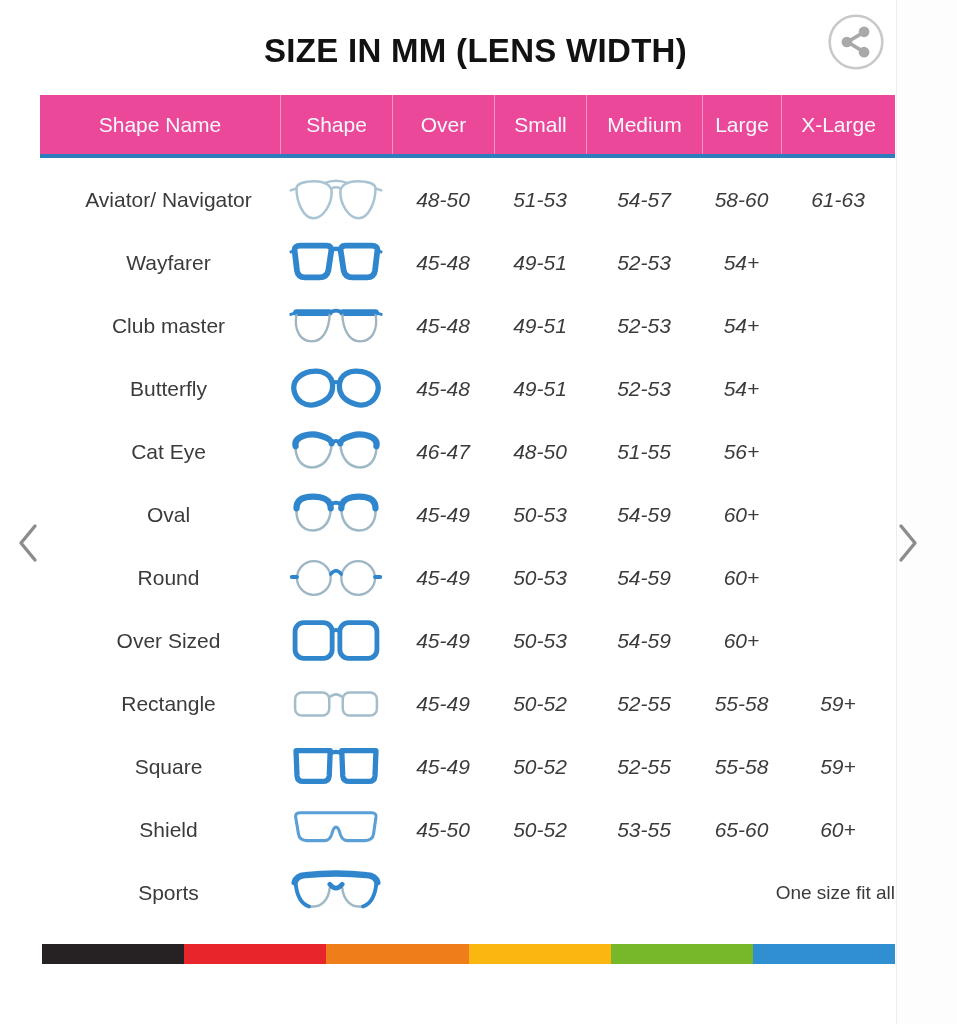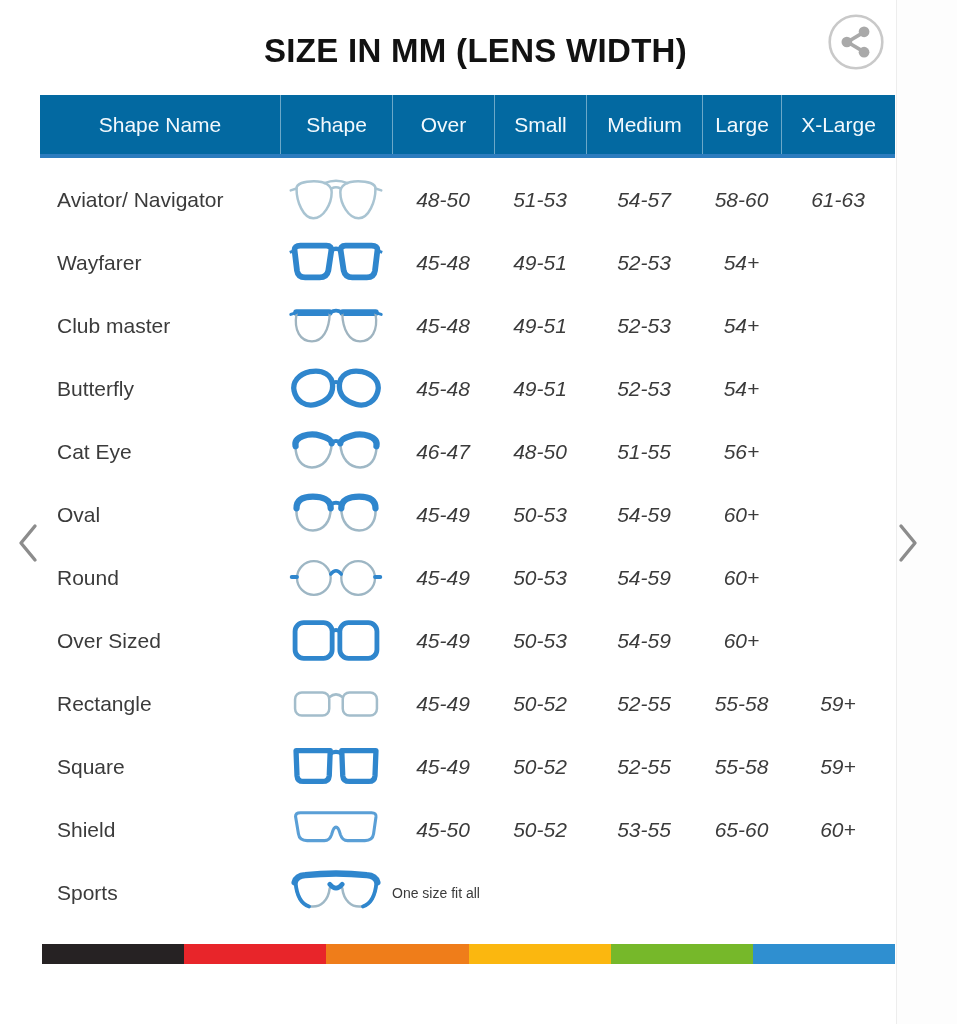--- a/index.html
+++ b/index.html
@@ -20,36 +20,36 @@
     position:absolute; top:13px; left:827px; width:58px; height:58px;
     background:none; border:none; padding:0; cursor:pointer; z-index:5;
   }
   .share-btn svg { width:58px; height:58px; display:block; }
 
   .size-table { position:absolute; top:95px; left:40px; width:855px; }
   .grid-row {
     display:grid;
     grid-template-columns:240px 112px 102px 92px 116px 79px 114px;
   }
-  .thead { height:59px; background:#0369a1; border-bottom:4px solid #2c7cbe; }
+  .thead { height:59px; background:#ec4899; border-bottom:4px solid #2c7cbe; }
   .thead .hcell {
     display:flex; align-items:center; justify-content:center;
     color:#f3f9fd; font-size:21px; border-left:1px solid rgba(255,255,255,0.42);
   }
   .thead .hcell:first-child { border-left:none; }
 
   .tbody { padding-top:10px; }
   .row { height:63px; align-items:center; }
   .name-cell {
-    padding-left:17px; font-size:21px; color:#3b3b3b; white-space:nowrap;
+    padding-left:17px; font-size:21px; color:#3b3b3b; white-space:nowrap;text-align:center;
   }
   .icon-cell { display:flex; align-items:center; justify-content:center; }
   .icon-cell svg { width:100px; height:52px; }
   .size-cell { text-align:center; font-size:21px; color:#3b3b3b;font-style:italic; }
-  .note-cell { grid-column:3 / 8; text-align:left; font-size:14px; color:#3b3b3b; }
+  .note-cell { grid-column:3 / 8; text-align:right; font-size:19px; color:#3b3b3b; }
 
   .color-bar {
     position:absolute; top:944px; left:42px; width:853px; height:20px;
     display:flex;
   }
   .color-bar .seg { flex:1 1 0; height:100%; }
 
   .nav-btn {
     position:absolute; background:none; border:none; padding:0; cursor:pointer; z-index:6;
   }

